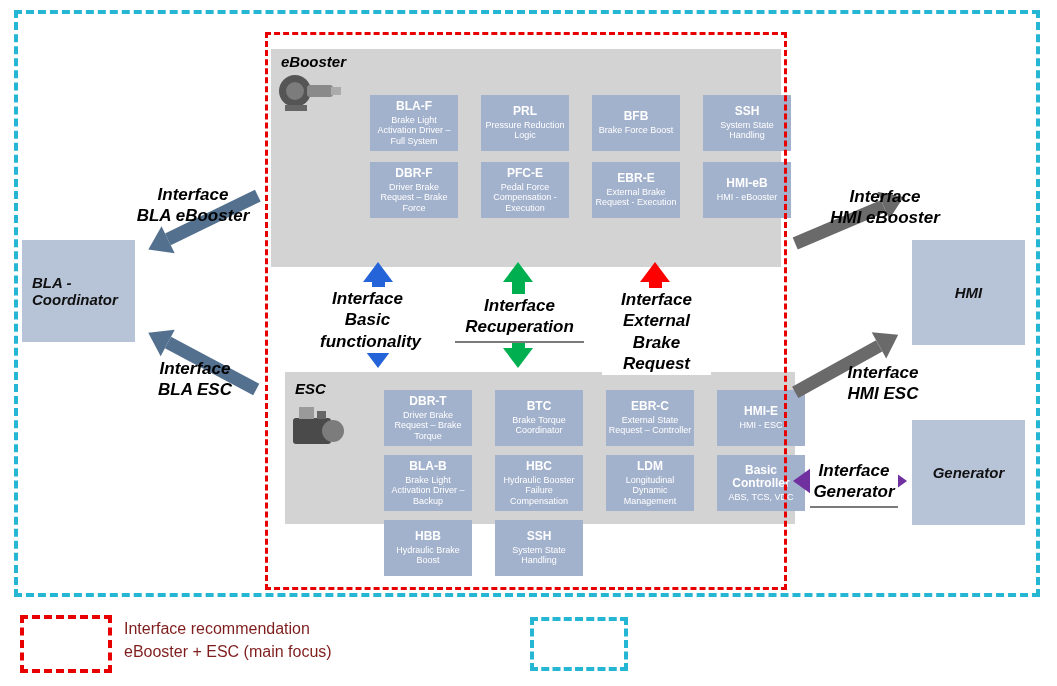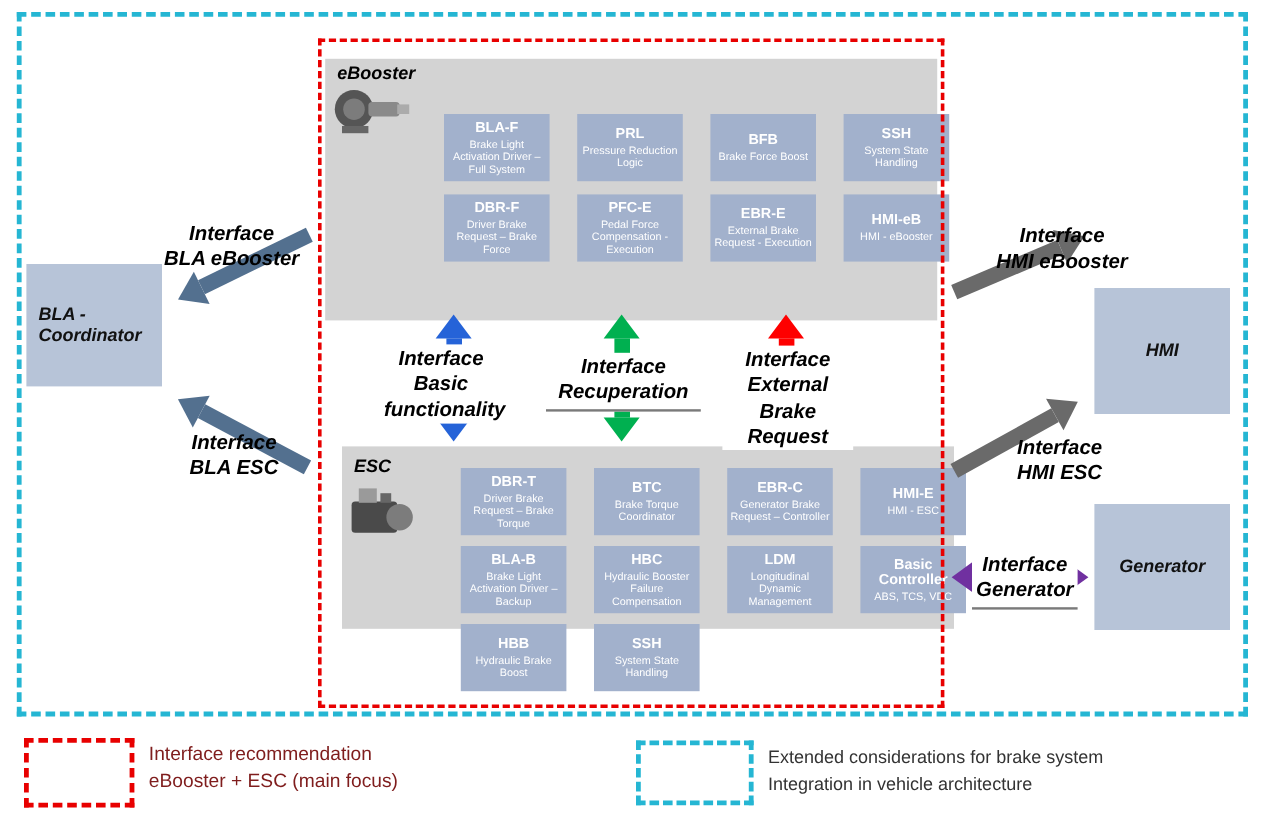--- a/index.html
+++ b/index.html
@@ -24,21 +24,21 @@
   #ebooster-grid{top:46px;}
   #esc-grid{top:18px;row-gap:9px;}
   .module{background:var(--module-bg,#a2b1cc);color:#fff;text-align:center;min-height:56px;
     display:flex;flex-direction:column;justify-content:center;padding:3px 2px;box-sizing:border-box;}
   .mcode{font-size:12px;font-weight:bold;line-height:1.15;}
   .mdesc{font-size:9px;line-height:1.15;margin-top:1px;}
 
   .side-box{position:absolute;width:113px;background:var(--side-bg,#b7c4d8);display:flex;
     align-items:center;font-weight:bold;font-style:italic;font-size:15px;color:#111;
     white-space:pre-line;box-sizing:border-box;}
-  #bla-box{left:22px;top:220px;height:102px;padding-left:10px;}
+  #bla-box{left:22px;top:240px;height:102px;padding-left:10px;}
   #hmi-box{left:912px;top:240px;height:105px;justify-content:center;text-align:center;}
   #generator-box{left:912px;top:420px;height:105px;justify-content:center;text-align:center;}
 
   .lbl{position:absolute;font-weight:bold;font-style:italic;font-size:17px;line-height:1.25;
     text-align:center;white-space:pre-line;color:#000;z-index:2;}
   .lbl.on-white{background:#fff;padding:1px 2px;}
   .lbl.underlined{border-bottom:2px solid #7a7a7a;padding-bottom:3px;}
 
   .darrow{position:absolute;display:flex;align-items:center;transform-origin:left center;height:30px;z-index:1;}
   .darrow .shaft{flex:1;height:13px;}
@@ -148,21 +148,21 @@
       <div class="module">
         <div class="mcode">DBR-T</div>
         <div class="mdesc">Driver Brake Request – Brake Torque</div>
       </div>
       <div class="module">
         <div class="mcode">BTC</div>
         <div class="mdesc">Brake Torque Coordinator</div>
       </div>
       <div class="module">
         <div class="mcode">EBR-C</div>
-        <div class="mdesc">Generator Brake Request – Controller</div>
+        <div class="mdesc">External State Request – Controller</div>
       </div>
       <div class="module">
         <div class="mcode">HMI-E</div>
         <div class="mdesc">HMI - ESC</div>
       </div>
       <div class="module">
         <div class="mcode">BLA-B</div>
         <div class="mdesc">Brake Light Activation Driver – Backup</div>
       </div>
       <div class="module">
@@ -257,16 +257,14 @@
   <div class="lbl on-white" style="left:602px;top:288px;width:105px;">Interface
 External Brake
 Request</div>
   <div class="lbl on-white underlined" style="left:810px;top:459px;width:84px;">Interface
 Generator</div>
 
   <div class="legend-box" id="legend-red-box"></div>
   <div class="legend-text" id="legend-red-text">Interface recommendation
 eBooster + ESC (main focus)</div>
   <div class="legend-box" id="legend-cyan-box"></div>
-  <div class="legend-text" id="legend-cyan-text">Extended considerations for brake system
-Integration in vehicle architecture</div>
 
 </div>
 
 </body></html>

